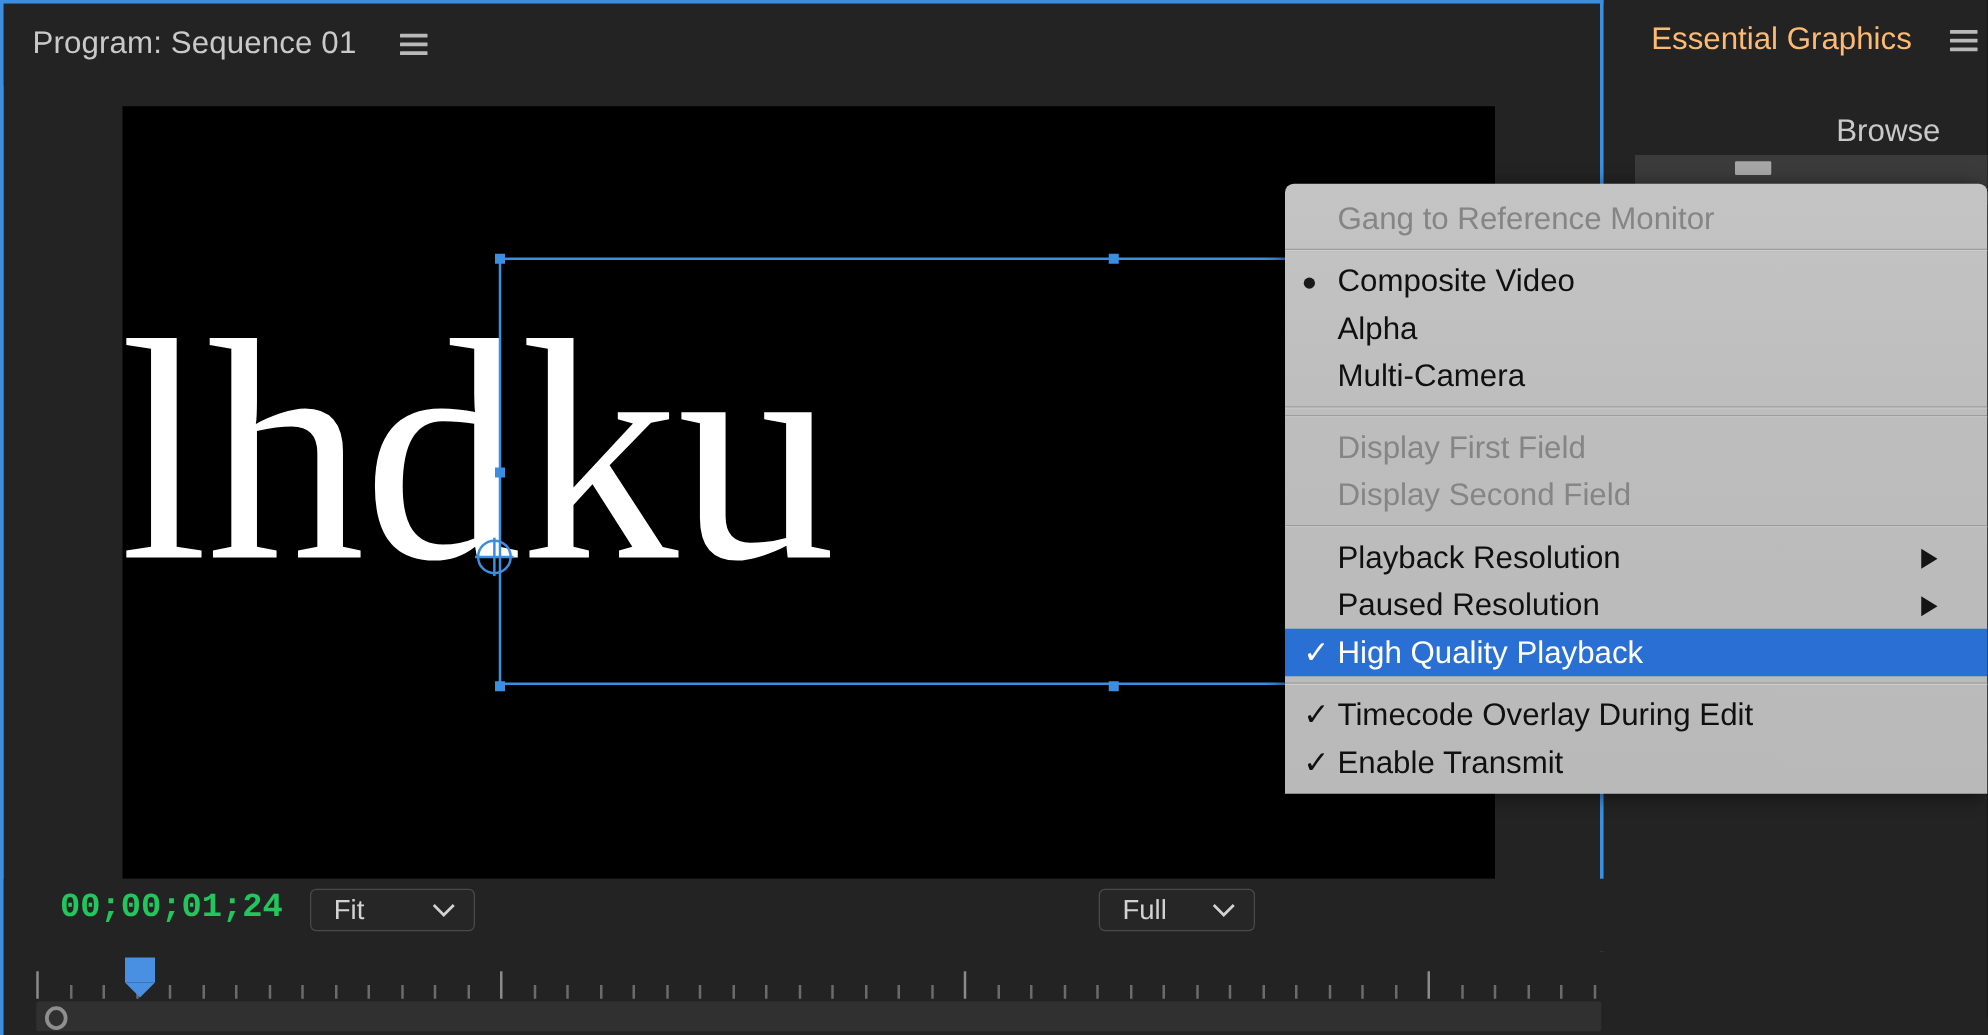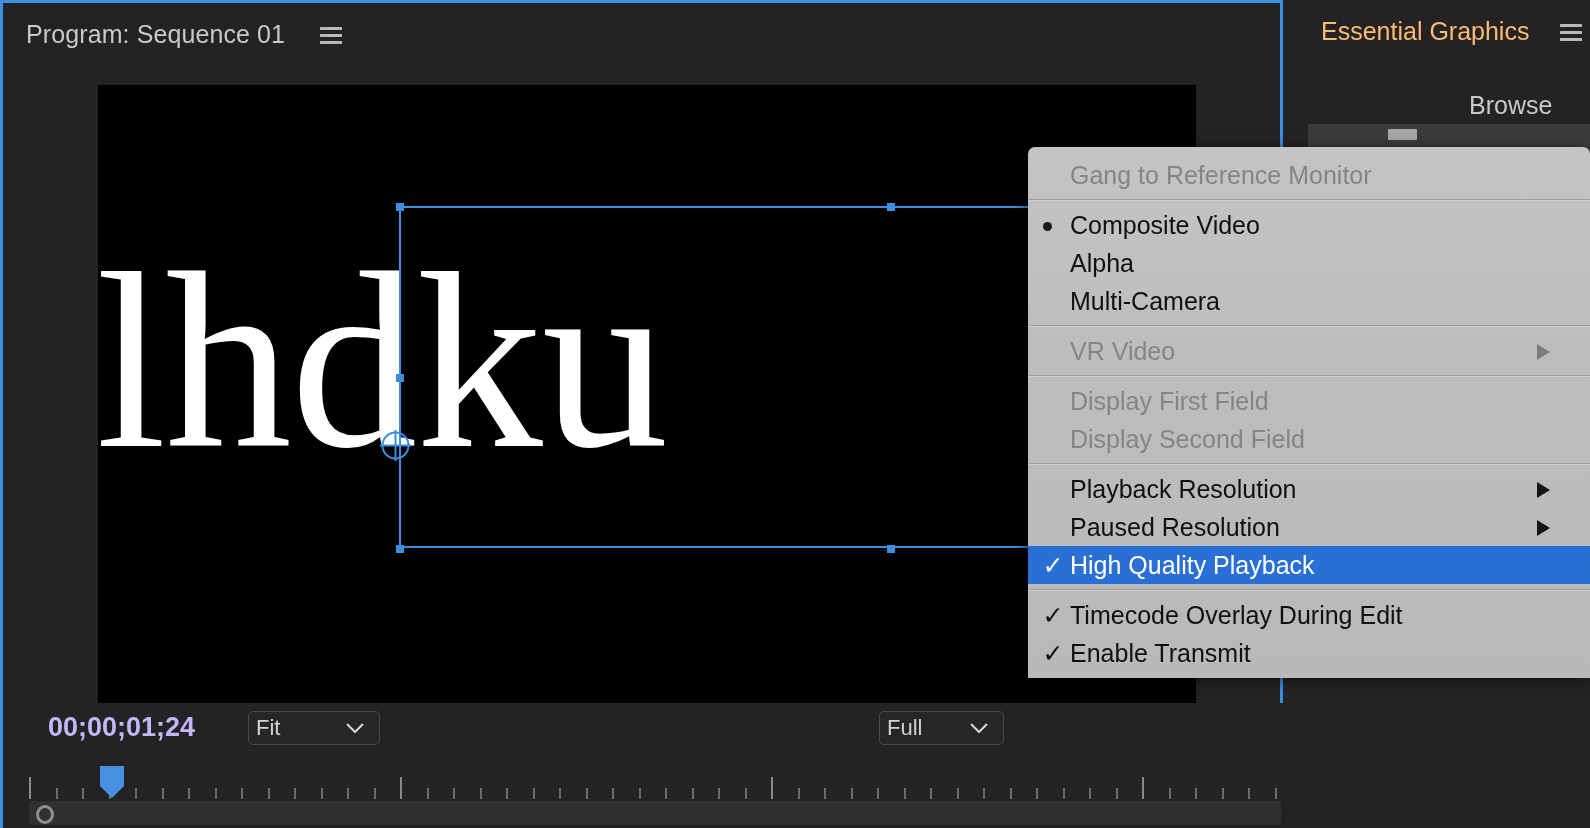--- a/index.html
+++ b/index.html
@@ -114,38 +114,39 @@
     left: 0; top: 700px;
     width: 1283px;
     height: 58px;
     background: #232323;
   }
   #timecode {
     position: absolute;
     left: 45px; top: 9px;
     font-size: 27px;
     font-weight: bold;
-    color: #c4b5fd;
+    color: #22c55e;
     letter-spacing: 0px;
     white-space: nowrap;
+    font-family: Liberation Mono, monospace;
   }
   .select-box {
     position: absolute;
     height: 34px;
     border: 1px solid #4a4a4a;
     border-radius: 5px;
     background: #262626;
     display: flex;
     align-items: center;
     box-sizing: border-box;
   }
   .select-box .label {
     font-size: 22px;
     color: #d2d2d2;
-    margin-left: 7px;
+    margin-left: 18px;
     white-space: nowrap;
   }
   .select-box .chev {
     position: absolute;
     right: 14px;
     top: 9px;
   }
   #fit-select  { left: 245px; top: 708px; width: 132px; }
   #full-select { left: 876px; top: 708px; width: 125px; }
 
@@ -428,21 +429,20 @@
   </div>
 </div>
 
 <div id="context-menu">
     <div class="menu-item disabled"><span>Gang to Reference Monitor</span></div>
     <div class="menu-separator"></div>
     <div class="menu-item"><span class="bullet-mark"></span><span>Composite Video</span></div>
     <div class="menu-item"><span>Alpha</span></div>
     <div class="menu-item"><span>Multi-Camera</span></div>
     <div class="menu-separator"></div>
-    <div class="menu-item disabled"><span>VR Video</span><span class="arrow"></span></div>
     <div class="menu-separator"></div>
     <div class="menu-item disabled"><span>Display First Field</span></div>
     <div class="menu-item disabled"><span>Display Second Field</span></div>
     <div class="menu-separator"></div>
     <div class="menu-item"><span>Playback Resolution</span><span class="arrow"></span></div>
     <div class="menu-item"><span>Paused Resolution</span><span class="arrow"></span></div>
     <div class="menu-item selected"><span class="mark">✓</span><span>High Quality Playback</span></div>
     <div class="menu-separator"></div>
     <div class="menu-item"><span class="mark">✓</span><span>Timecode Overlay During Edit</span></div>
     <div class="menu-item"><span class="mark">✓</span><span>Enable Transmit</span></div>

